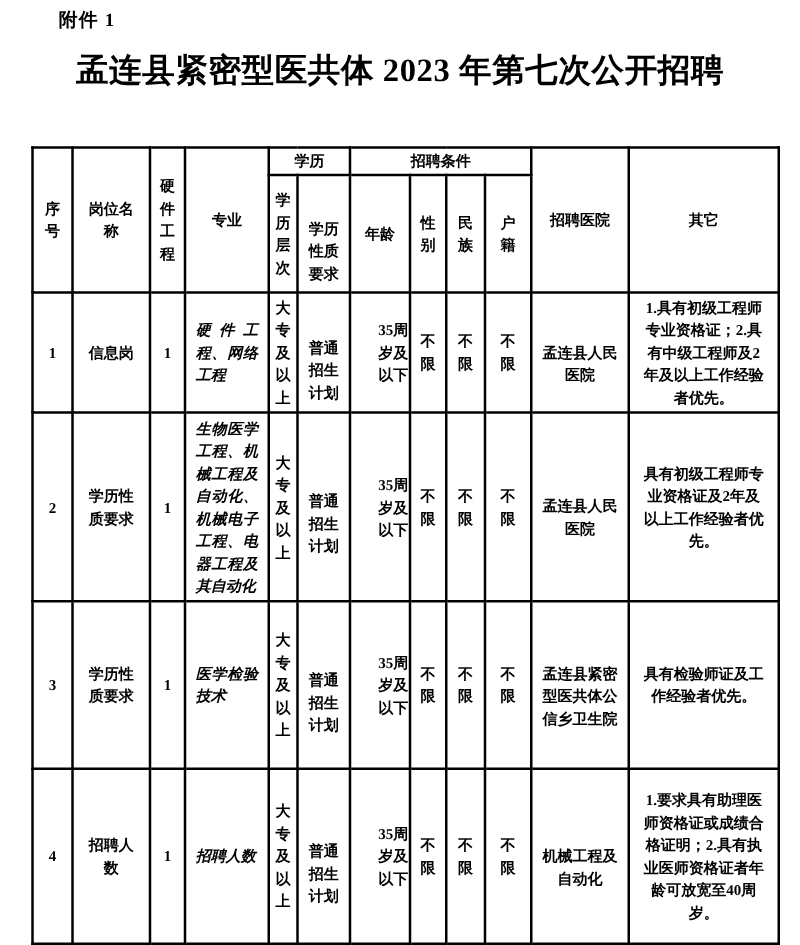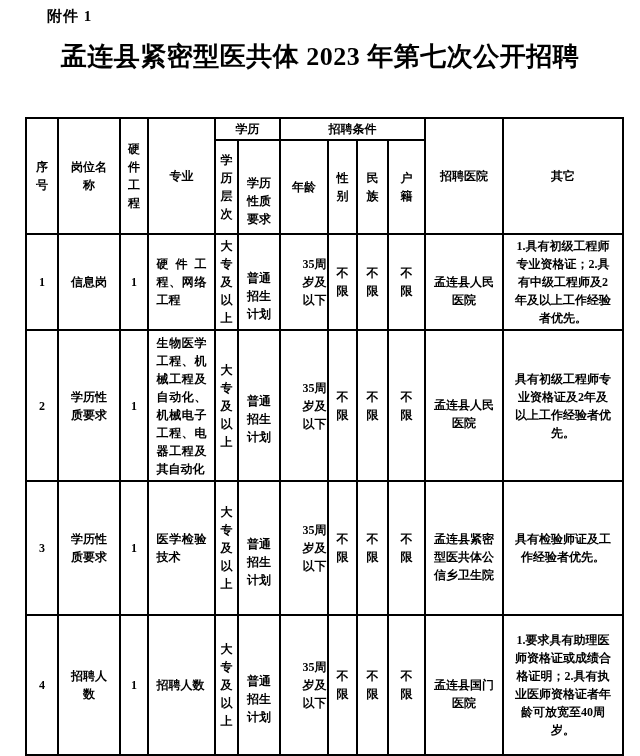--- a/index.html
+++ b/index.html
@@ -76,21 +76,21 @@
   tr.r4 { height: 140px; }
   
   .in {
     margin: 0 auto;
     word-break: break-all;
   }
   .w1   { width: 1.15em; }           
   .w2   { width: 2.25em; margin-top: 27px; }           
   .wage { width: 2.75em; margin-left: 16px; }           
   .w3   { width: 3.15em; }           
-  .w4   { width: 4.15em; text-align: justify; }  
+  .w4   { width: 4.15em; text-align: justify; font-style: italic; }  
   .w5   { width: 5.15em; margin-top: 17px; }           
   .w8   { width: 8.25em; font-family: Liberation Serif, serif; }           
 </style>
 </head>
 <body>
 
 <div class="attachment">附件 1</div>
 
 <div class="doc-title">
   <div>孟连县紧密型医共体 2023 年第七次公开招聘</div>
@@ -271,20 +271,20 @@
       <td>
           <div class="in w1">不限</div>
         </td>
       <td>
           <div class="in w1">不限</div>
         </td>
       <td>
           <div class="in w1">不限</div>
         </td>
       <td>
-          <div class="in w5">孟连县国门医院</div>
+          <div class="in w5">机械工程及自动化</div>
         </td>
       <td>
           <div class="in w8">1.要求具有助理医师资格证或成绩合格证明；2.具有执业医师资格证者年龄可放宽至40周岁。</div>
         </td>
     </tr>
   </tbody>
 </table>
 
 </body></html>

